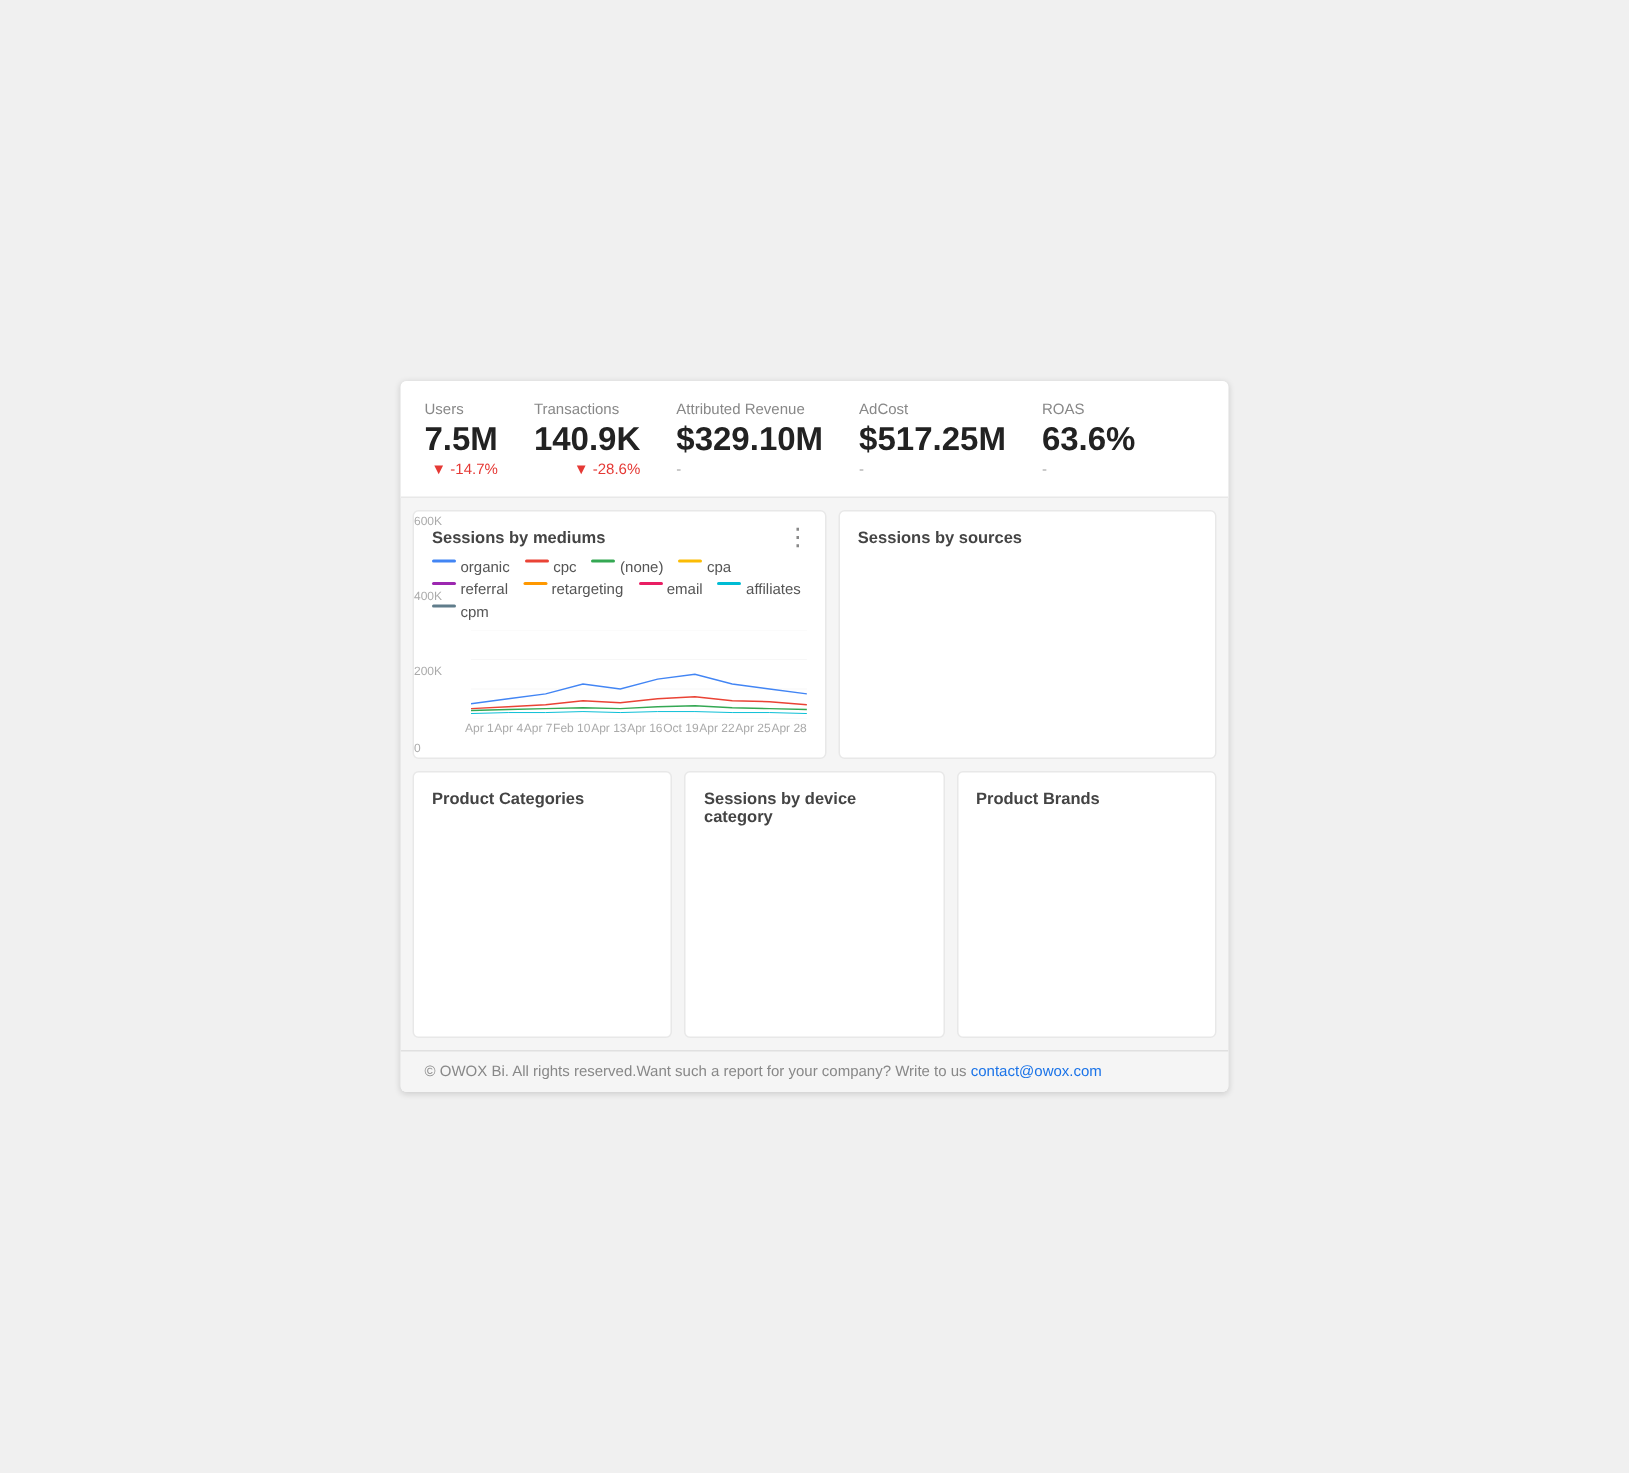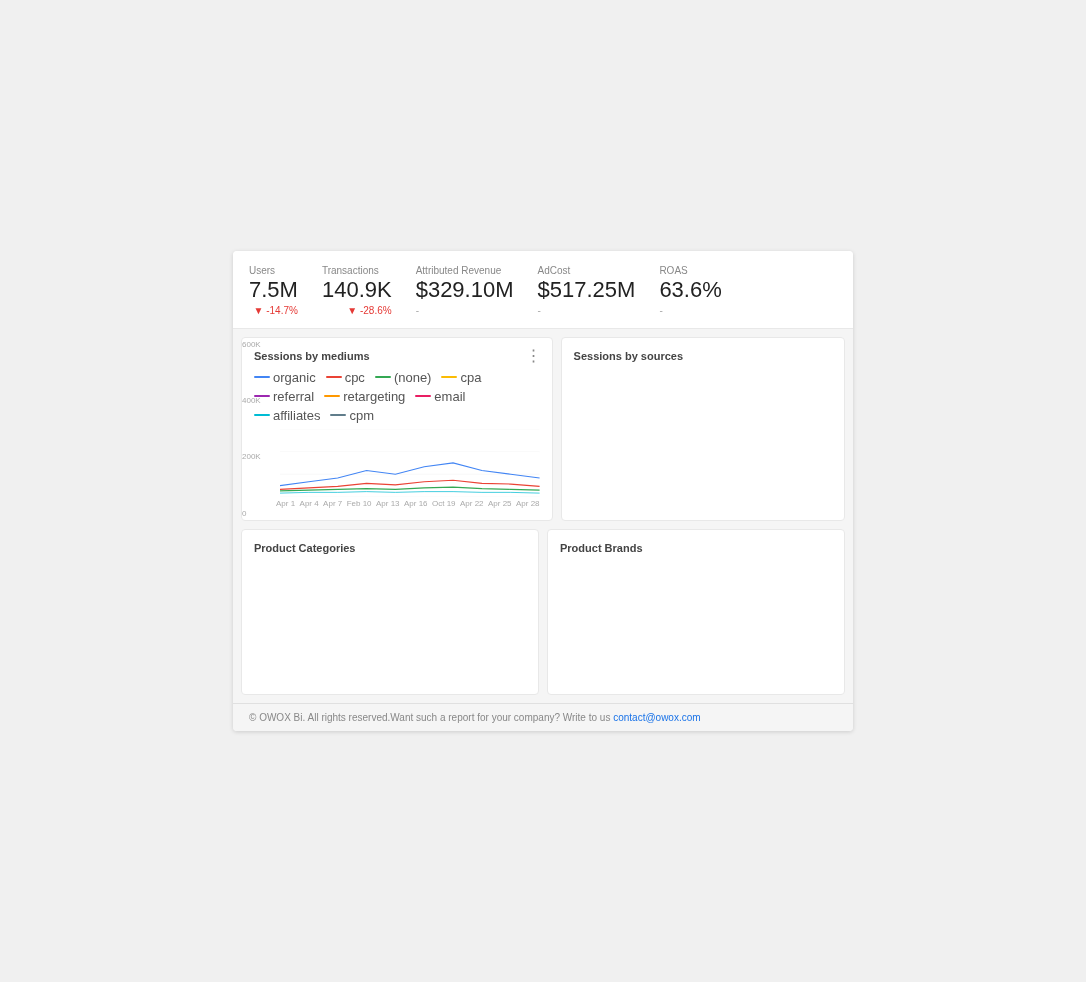--- a/index.html
+++ b/index.html
@@ -8,21 +8,21 @@
       font-family: Arial, sans-serif;
       font-size: 12px;
       color: #333;
       display: flex;
       justify-content: center;
       align-items: center;
       min-height: 982px;
     }
     .report-container {
       background: #f5f5f5;
-      width: 620px;
+      width: 552px;
       border-radius: 4px;
       overflow: hidden;
       box-shadow: 0 1px 4px rgba(0,0,0,0.15);
     }
     
     .kpi-row {
       background: #fff;
       display: flex;
       padding: 14px 16px 12px;
       border-bottom: 1px solid #e8e8e8;
@@ -32,21 +32,21 @@
       display: flex;
       flex-direction: column;
       gap: 2px;
     }
     .kpi-label {
       font-size: 10px;
       color: #888;
     }
     .kpi-value {
       font-size: 22px;
-      font-weight: normal;
+      font-weight: bold;
       color: #222;
       line-height: 1.1;
     }
     .kpi-change {
       font-size: 10px;
     }
     .kpi-change.negative { color: #e53935; text-align: right; }
     .kpi-change.neutral { color: #aaa; }
 
     
@@ -95,23 +95,23 @@
 
     
     .legend {
       display: flex;
       flex-wrap: wrap;
       gap: 4px 10px;
       margin-bottom: 6px;
     }
     .legend-item {
       display: flex;
-      align-items: center;
+      align-items: flex-start;
       gap: 3px;
-      font-size: 13px;
+      font-size: 10px;
       color: #555;
     }
     .legend-line {
       width: 16px;
       height: 2px;
       border-radius: 1px;
     }
     .chart-svg {
       width: 100%;
       height: 100%;
@@ -298,20 +298,24 @@
 
     </div>
 
     <div class="charts-row bottom-row">
 
       <div class="chart-card bottom-card">
         <div class="chart-card-title">Product Categories</div>
         <div class="empty-chart-area"></div>
       </div>
 
+      <div class="chart-card bottom-card">
+        <div class="chart-card-title">Sessions by device category</div>
+        <div class="empty-chart-area"></div>
+      </div>
 
       <div class="chart-card bottom-card">
         <div class="chart-card-title">Product Brands</div>
         <div class="empty-chart-area"></div>
       </div>
 
     </div>
 
   </div>
 

